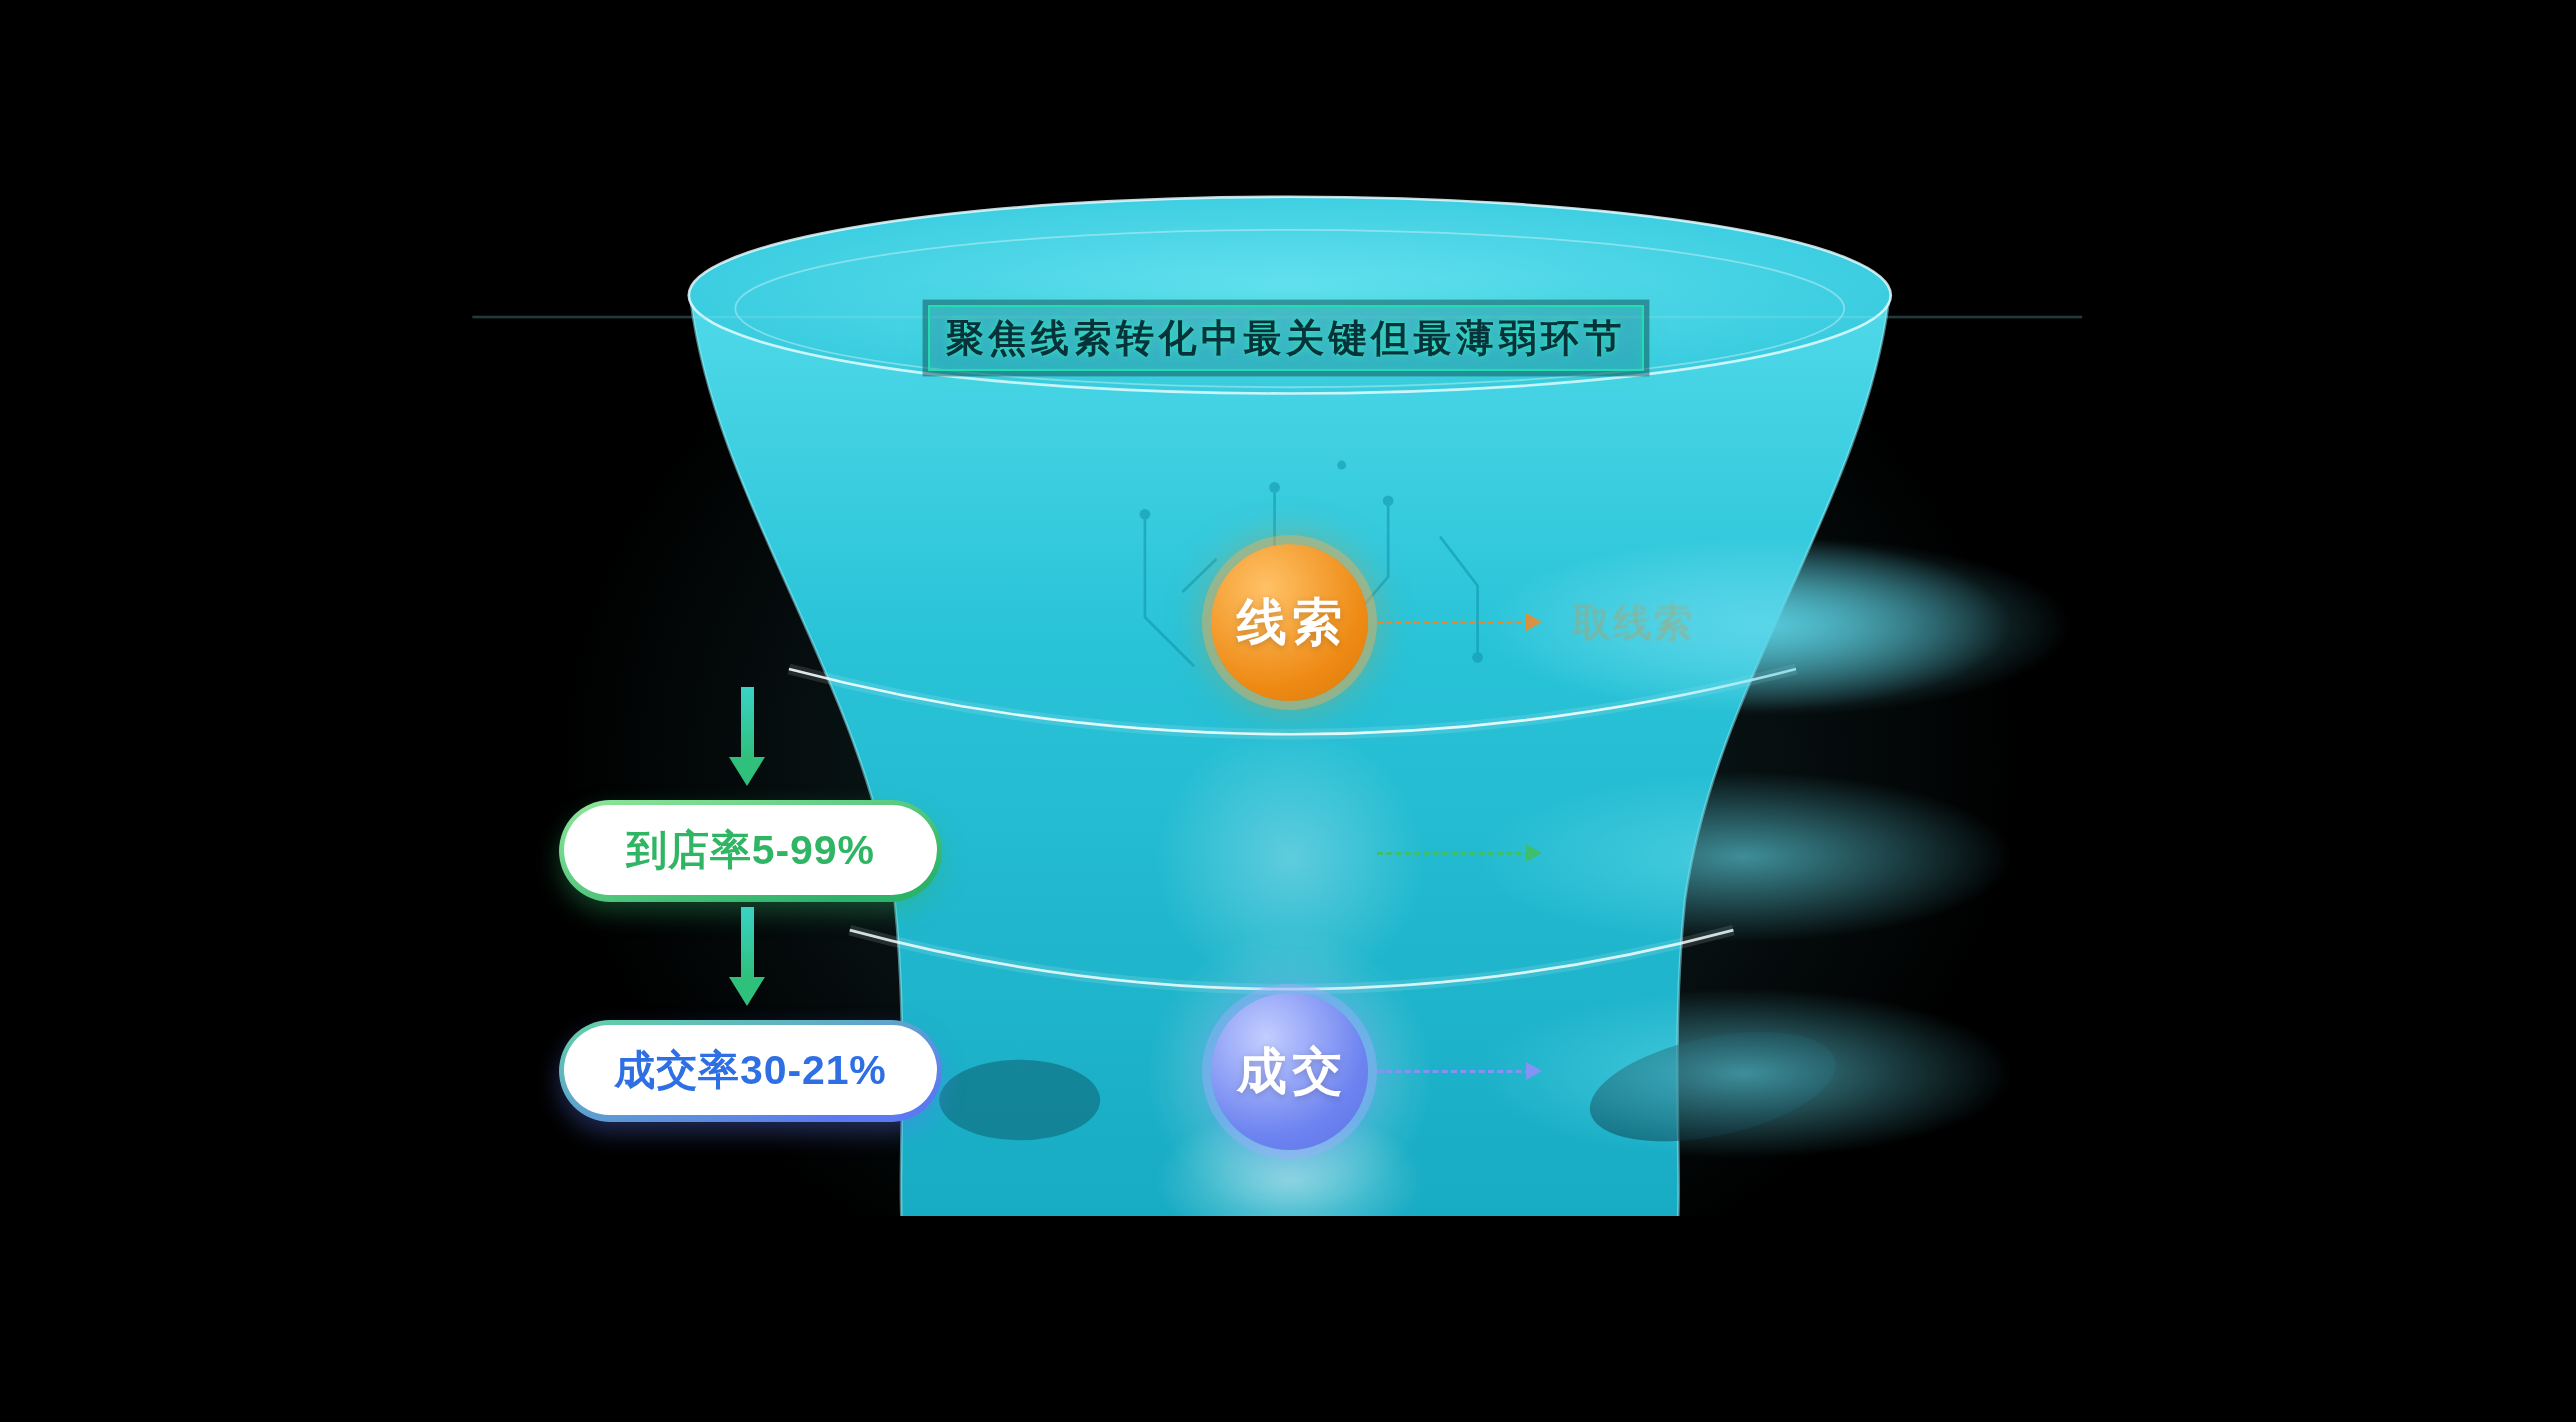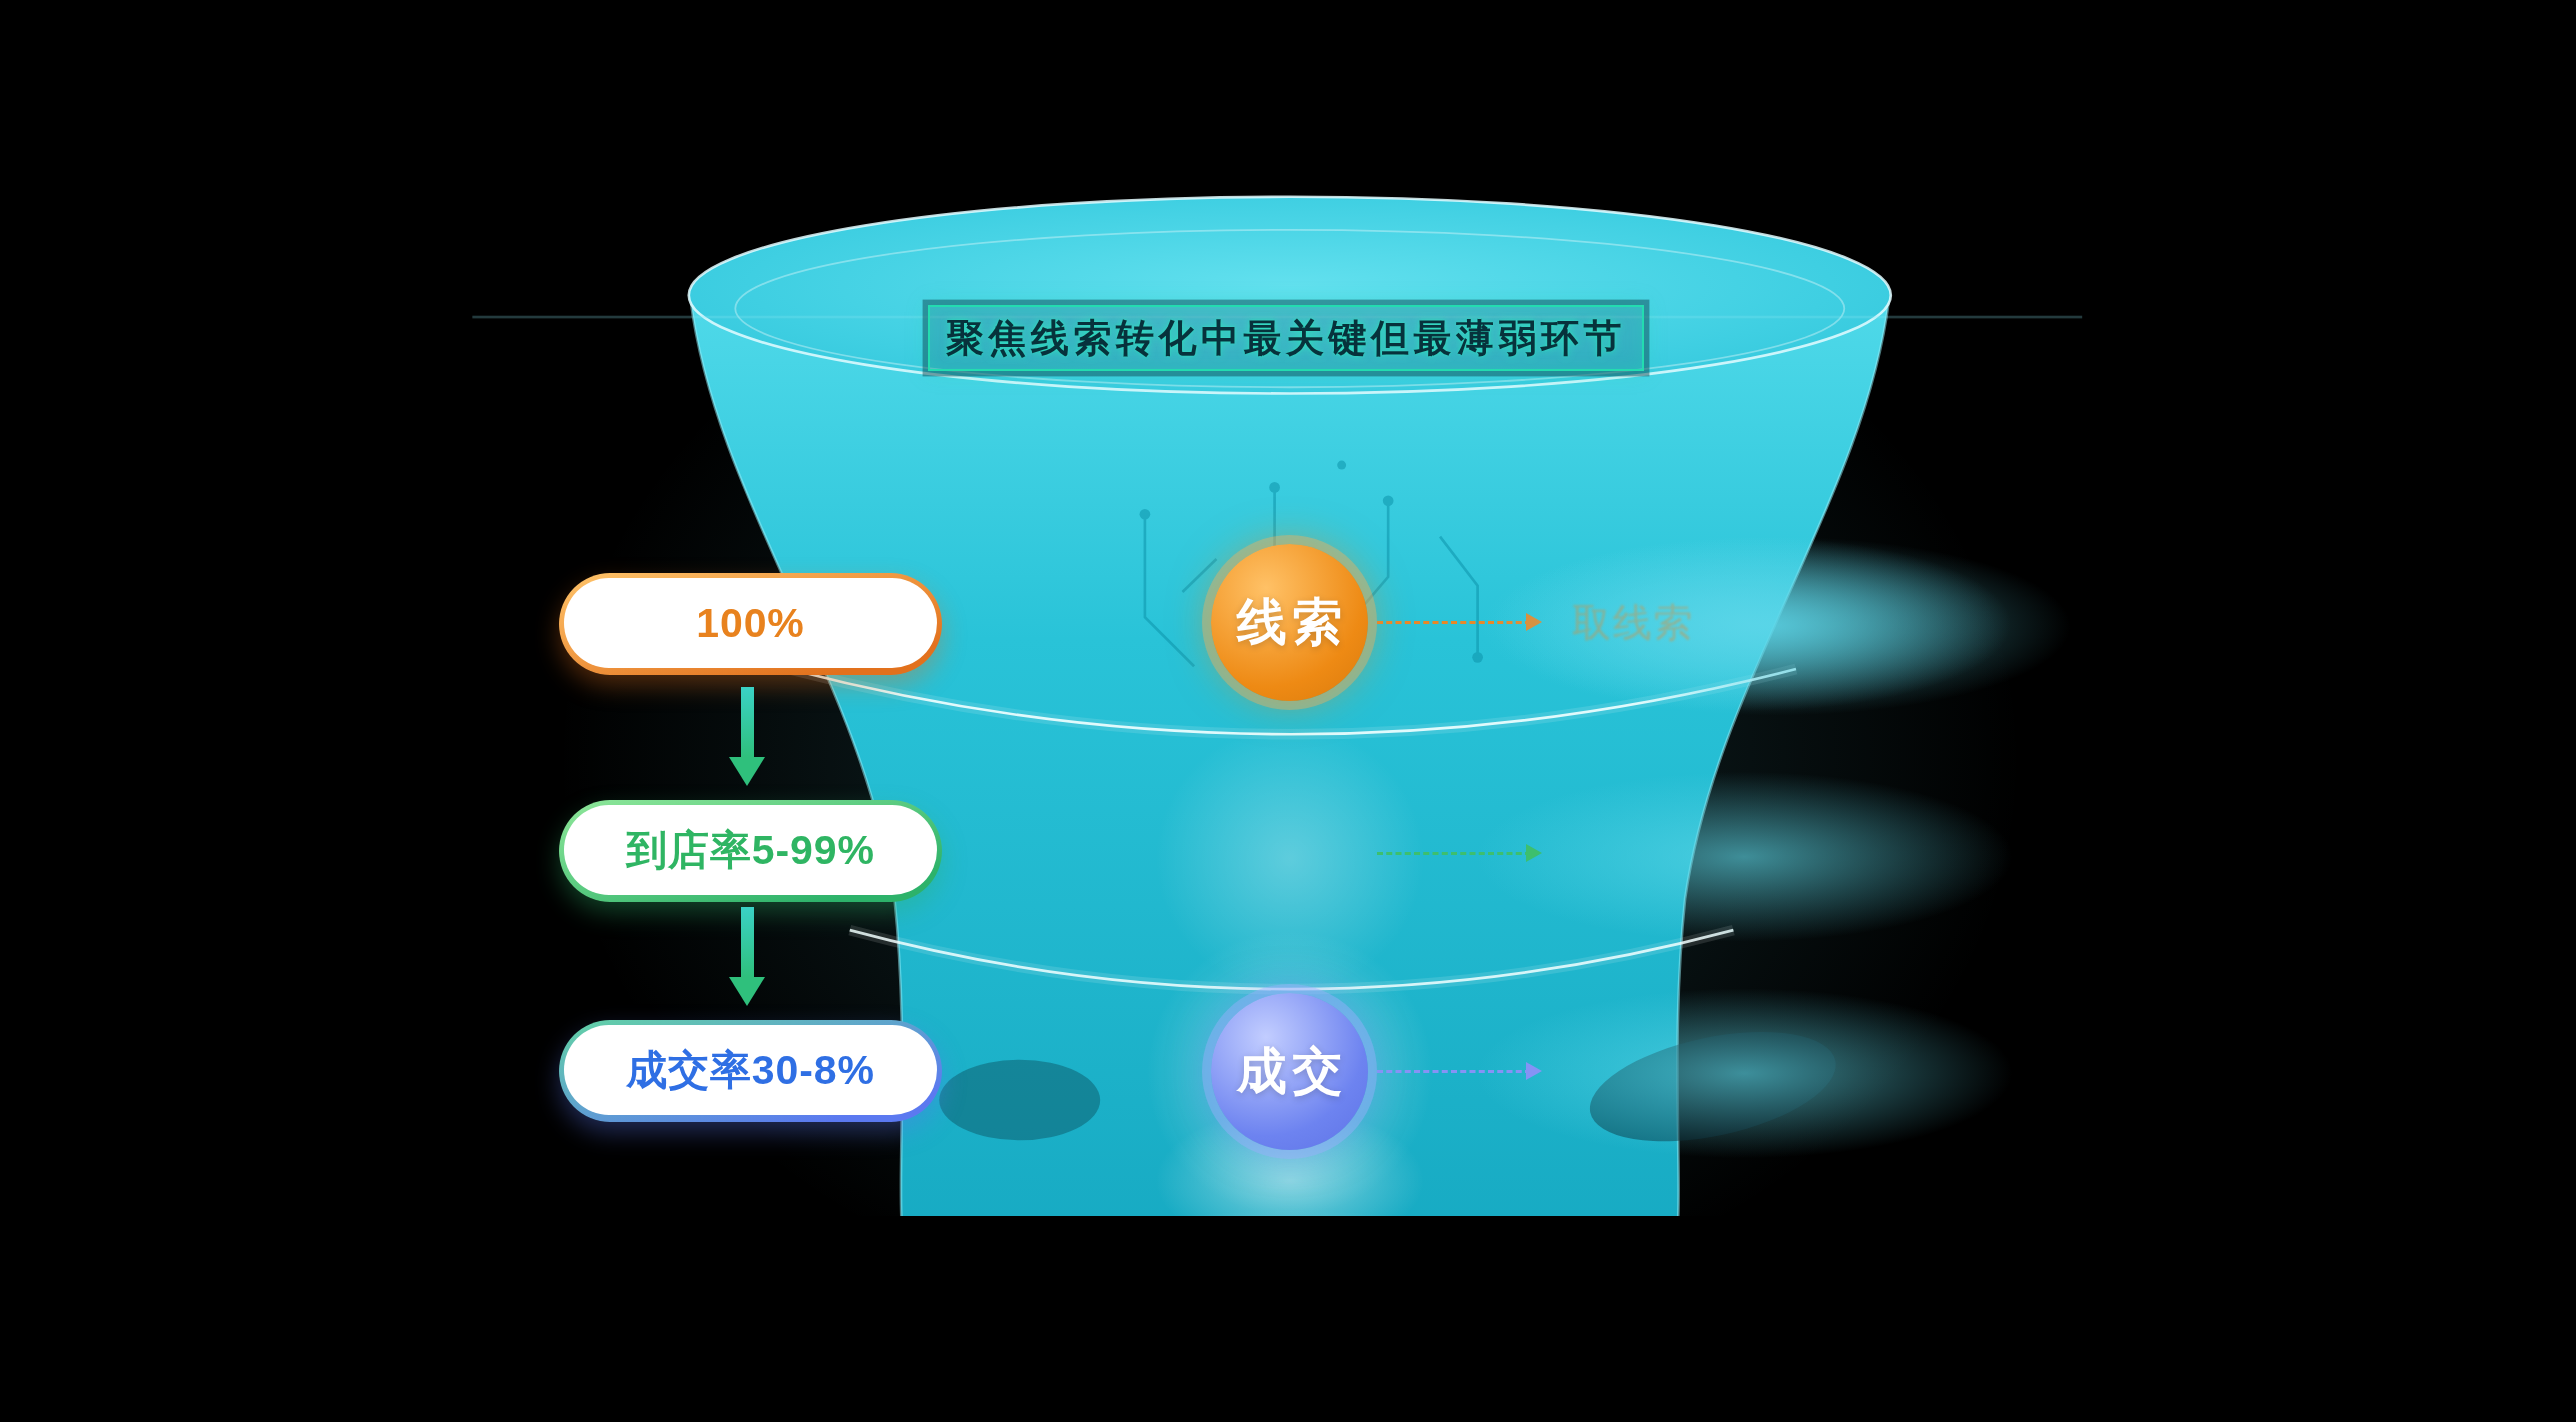--- a/index.html
+++ b/index.html
@@ -131,25 +131,20 @@
 
     <ellipse cx="1985" cy="700" rx="330" ry="100" fill="url(#gCyan)" opacity="0.75"></ellipse>
     <ellipse cx="1950" cy="958" rx="300" ry="95" fill="url(#gCyan)" opacity="0.7"></ellipse>
     <ellipse cx="1950" cy="1200" rx="300" ry="95" fill="url(#gCyan)" opacity="0.7"></ellipse>
   </svg>
 
   <div class="title-box">
     <span class="title-text">聚焦线索转化中最关键但最薄弱环节</span>
   </div>
 
-  <div class="pill row0" style="top:573px">
-    <div class="pill-inner">
-      <span class="pill-text">100%</span>
-    </div>
-  </div>
   <div class="badge row0" style="top:544px">
     <span class="badge-text">线索</span>
   </div>
   <div class="dash row0" style="top:621px"></div>
   <div class="note row0" style="top:594px">
       <span class="note-tail">取线索</span>
   </div>
 
   <div class="flow-arrow" style="left:741px;top:687px"></div>
 
@@ -157,21 +152,21 @@
     <div class="pill-inner">
       <span class="pill-text">到店率5-99%</span>
     </div>
   </div>
   <div class="dash row1" style="top:852px"></div>
 
   <div class="flow-arrow" style="left:741px;top:907px"></div>
 
   <div class="pill row2" style="top:1020px">
     <div class="pill-inner">
-      <span class="pill-text">成交率30-8%</span>
+      <span class="pill-text">成交率30-21%</span>
     </div>
   </div>
   <div class="badge row2" style="top:993px">
     <span class="badge-text">成交</span>
   </div>
   <div class="dash row2" style="top:1070px"></div>
 
 </div>
 
 

